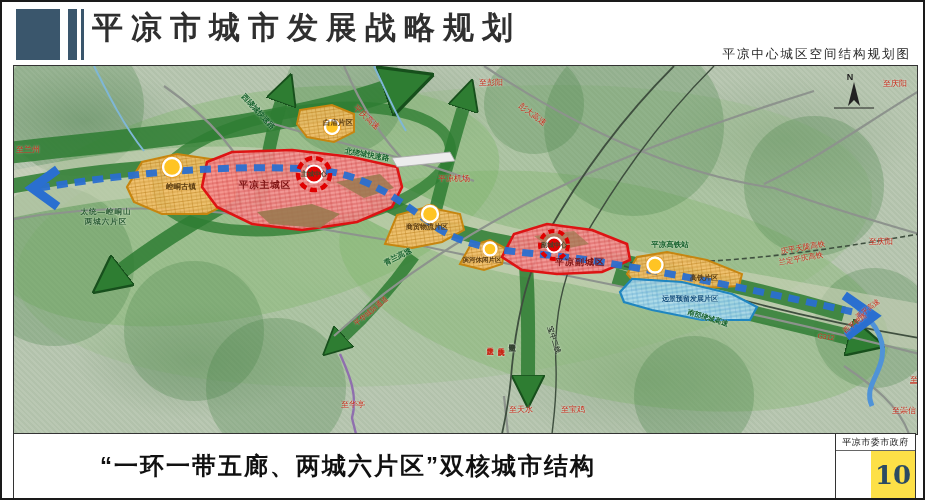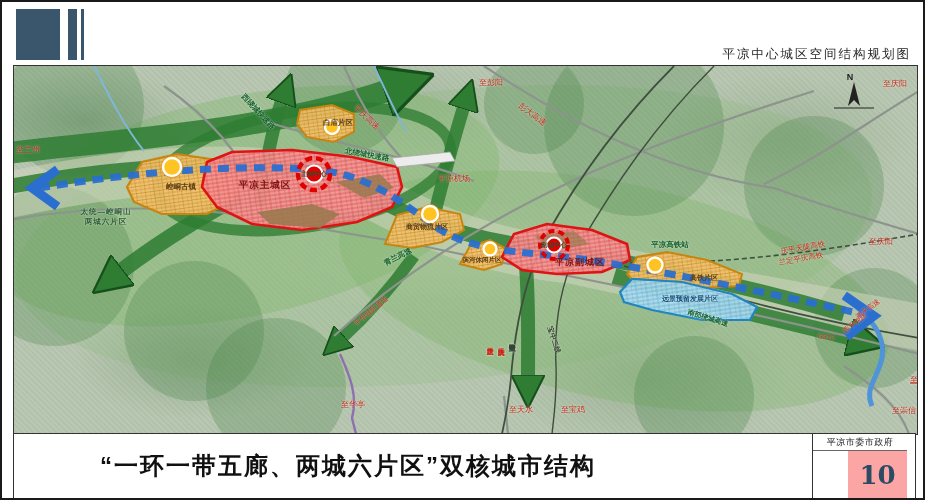--- a/index.html
+++ b/index.html
@@ -42,38 +42,39 @@
   .map-label.reserve{color:#14517e;font-weight:bold;}
   .map-label.dark{color:#32402f;font-weight:bold;}
   .map-label.vert{writing-mode:vertical-rl;}
   .compass-n{position:absolute;left:836px;top:6px;font-size:9px;color:#222;font-weight:bold;
              transform:translate(-50%,0);}
   
   .footer{position:absolute;left:11px;top:431px;width:903px;height:66px;
           border:1.5px solid #333;box-sizing:border-box;background:#fff;}
   .caption{position:absolute;left:86px;top:50%;transform:translateY(-50%);
            font-size:24px;font-weight:bold;color:#101010;letter-spacing:2px;white-space:nowrap;}
-  .gov-box{position:absolute;right:8px;top:0;bottom:0;width:95px;border-left:1.5px solid #333;
+  .gov-box{position:absolute;right:0;top:0;bottom:0;width:80px;border-left:1.5px solid #333;
            box-sizing:border-box;}
   .gov-label{position:absolute;left:0;right:0;top:0;height:17px;font-size:9px;color:#1a1a1a;
              text-align:center;line-height:17px;letter-spacing:.5px;border-bottom:1px solid #666;
              box-sizing:border-box;white-space:nowrap;}
-  .page-num-box{position:absolute;left:0;right:0;top:17px;bottom:0;background:#fca5a5;
+  .page-num-box{position:absolute;left:0;right:0;top:17px;bottom:0;background:#fde047;
                 display:flex;align-items:center;justify-content:center;margin-left:35px;}
   .page-num{font-family:"DejaVu Serif",serif;font-size:26px;font-weight:bold;color:#2b4a63;}
 </style>
 </head>
 <body>
 
 <div class="page">
 
   <div class="header">
     <div class="hd-square"></div>
     <div class="hd-bar1"></div>
     <div class="hd-bar2"></div>
+    <div class="hd-title">平凉市城市发展战略规划</div>
     <div class="hd-maptitle">平凉中心城区空间结构规划图</div>
   </div>
 
   <div class="map">
     <svg width="903" height="368" viewBox="0 0 903 368">
       <defs>
         <marker id="ah" viewBox="0 0 10 10" refX="1" refY="5" markerWidth="2.4" markerHeight="2.4" orient="auto">
           <path d="M0,0 L10,5 L0,10 z" fill="#2e7d32" stroke="#174f1c" stroke-width="0.6"></path>
         </marker>
         <pattern id="gridRed" width="10" height="8" patternUnits="userSpaceOnUse" patternTransform="rotate(-8)">

